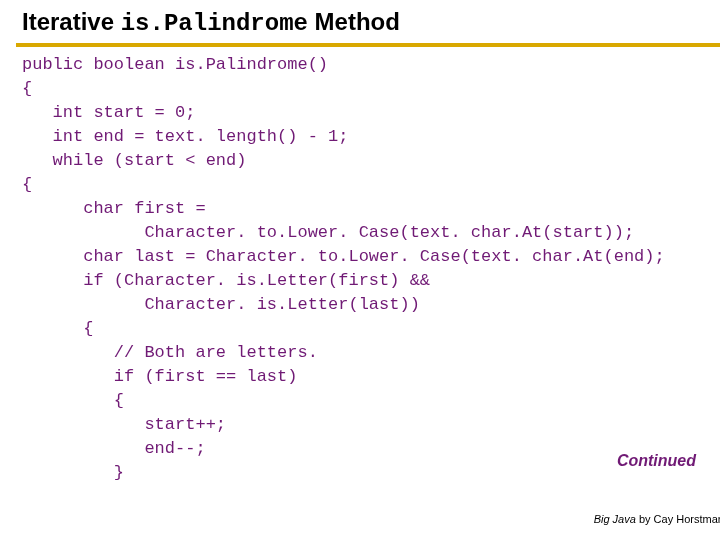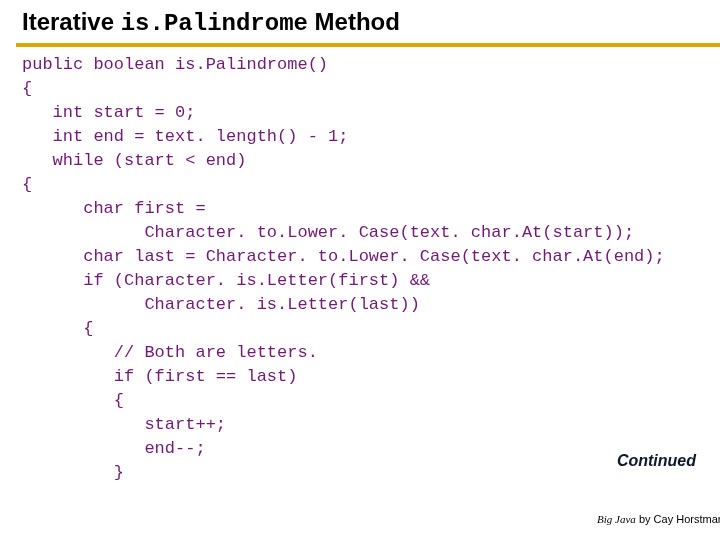--- a/index.html
+++ b/index.html
@@ -1,23 +1,23 @@
 <!DOCTYPE html>
 <html><head>
 <meta charset="utf-8">
 <style>
   html,body{margin:0;padding:0;width:720px;height:540px;background:#fff;font-family:Arial,Helvetica,sans-serif;}
   .slide{position:relative;width:720px;height:540px;overflow:hidden;padding-left:16px;}
   .title{font-weight:bold;font-size:24px;color:#000;padding:8px 6px 4px 6px;}
   .title .mono{font-family:"Courier New",Courier,monospace;}
   .rule{height:4px;background:#d9a800;margin:2px 0 6px 0;}
   .code{font-family:"Courier New",Courier,monospace;font-size:17px;line-height:24px;white-space:pre;color:#701a75;padding:0 6px;}
-  .continued{position:absolute;right:40px;bottom:70px;font-weight:bold;font-style:italic;font-size:16px;color:#0f172a;margin-top:7px;}
+  .continued{position:absolute;right:40px;bottom:70px;font-weight:bold;font-style:italic;font-size:16px;color:#701a75;margin-top:7px;}
   .credit{position:absolute;right:6px;bottom:14px;font-size:11px;text-align:right;line-height:14px;color:#000;}
-  .credit .it{font-style:italic;font-family:Liberation Serif, serif;}
+  .credit .it{font-style:italic;}
 </style>
 </head>
 <body>
 <div class="slide">
 
   <div class="title">
     <span>Iterative </span><span class="mono">is.Palindrome</span><span> Method</span>
   </div>
   <div class="rule"></div>
 

